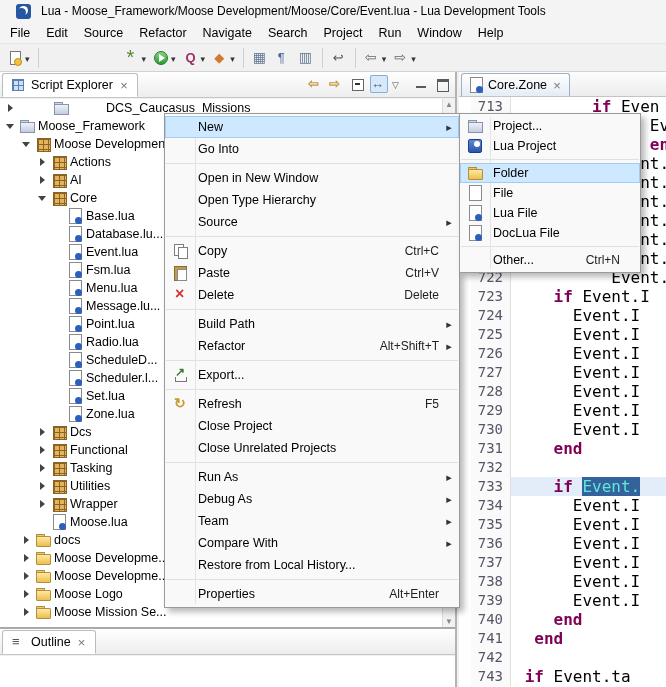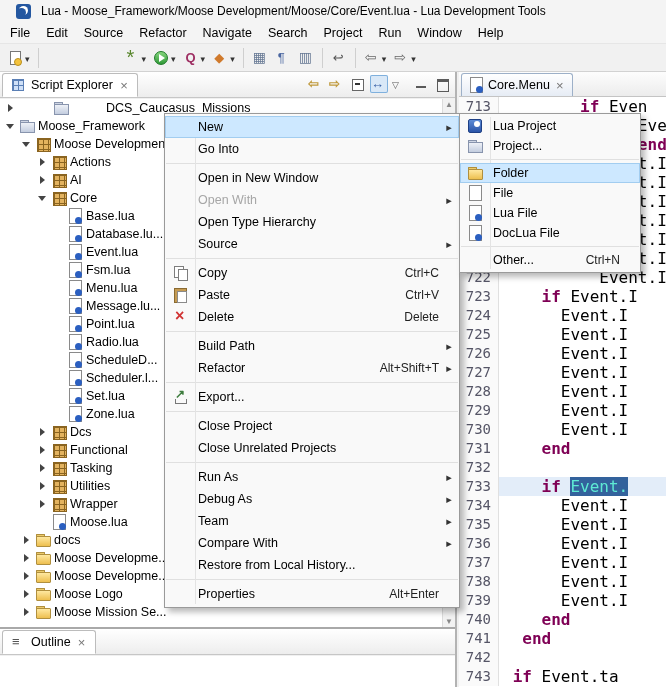--- a/index.html
+++ b/index.html
@@ -105,21 +105,21 @@
 
   #outline-view { position:absolute; left:0; top:555px; width:455px; height:60px; border-top:2px solid #a9a9a9; background:#f0f0f0; }
   #outline-body { position:absolute; left:0; top:27px; right:0; bottom:0; background:#fff; }
 
   
   .editor-tabs { height:25px; background:linear-gradient(#fdfdfd,#ececec); border-bottom:1px solid #c4c4c4; display:flex; align-items:flex-end; }
   .editor-tab { height:23px; display:flex; align-items:center; gap:4px; padding:0 6px; background:linear-gradient(#ffffff,#e6ecf5);
                 border:1px solid #9db0c8; border-bottom:none; border-radius:3px 3px 0 0; margin-left:2px; font-size:12.5px; white-space:nowrap; }
   .code { position:absolute; left:0; top:25px; right:0; bottom:0; background:#fff; overflow:hidden;
           font-family:"DejaVu Sans Mono", monospace; font-size:16px; }
-  .code-line { display:flex; height:19px; line-height:19px; }
+  .code-line { display:flex; height:19px; line-height:19px;margin-left:12px; }
   .code-line.cur { background:#e3edf9; }
   .ln { width:40px; flex:none; text-align:right; padding-right:7px; color:#555566; background:#fafafa; border-right:1px solid #e0e0e0; font-size:14px; }
   .lc { white-space:pre; flex:1; padding-left:4px; }
   .k { color:#7f0055; font-weight:bold; }
   .sel { background:#33629c; color:#5eead4; }
 
   
   .menu { position:absolute; background:#f9f9f9; border:1px solid #9a9a9a; box-shadow:4px 4px 6px rgba(0,0,0,.28); padding:2px 0; }
   .menu::before { content:""; position:absolute; left:30px; top:3px; bottom:3px; width:1px; background:#e3e3e3; }
   #context-menu { left:164px; top:113px; width:296px; z-index:30; }
@@ -394,21 +394,21 @@
       </div>
     </div>
     <div id="outline-body"></div>
   </div>
 </div>
 
 <div class="view" id="editor-view">
   <div class="editor-tabs">
     <div class="editor-tab">
       <span class="ico ico-lua-file"></span>
-      <span>Core.Menu</span>
+      <span>Core.Zone</span>
       <span class="tab-close"></span>
     </div>
   </div>
   <div class="code">
       <div class="code-line">
         <span class="ln">713</span>
         <span class="lc"><span class="pl">        </span><span class="k">if</span><span class="pl"> Even</span></span>
       </div>
       <div class="code-line">
         <span class="ln">714</span>
@@ -549,27 +549,20 @@
       </span>
     </div>
     <div style="height: 1px; background: rgb(224, 224, 224); margin: 3px 1px;"></div>
     <div class="menu-item">
       <span class="mi-icon"></span>
       <span class="mi-label">Open in New Window</span>
       <span class="mi-right">
         <span class="mi-arrow"></span>
       </span>
     </div>
-    <div class="menu-item disabled">
-      <span class="mi-icon"></span>
-      <span class="mi-label">Open With</span>
-      <span class="mi-right">
-        <span class="mi-arrow has"></span>
-      </span>
-    </div>
     <div class="menu-item">
       <span class="mi-icon"></span>
       <span class="mi-label">Open Type Hierarchy</span>
       <span class="mi-right">
         <span class="mi-arrow"></span>
       </span>
     </div>
     <div class="menu-item">
       <span class="mi-icon"></span>
       <span class="mi-label">Source</span>
@@ -629,20 +622,30 @@
       <span class="mi-icon">
         <span class="ico ico-export"></span>
       </span>
       <span class="mi-label">Export...</span>
       <span class="mi-right">
         <span class="mi-arrow"></span>
       </span>
     </div>
     <div style="height: 1px; background: rgb(224, 224, 224); margin: 3px 1px;"></div>
     <div class="menu-item">
+      <span class="mi-icon">
+        <span class="ico ico-refresh"></span>
+      </span>
+      <span class="mi-label">Refresh</span>
+      <span class="mi-right">
+        <span class="mi-shortcut">F5</span>
+        <span class="mi-arrow"></span>
+      </span>
+    </div>
+    <div class="menu-item">
       <span class="mi-icon"></span>
       <span class="mi-label">Close Project</span>
       <span class="mi-right">
         <span class="mi-arrow"></span>
       </span>
     </div>
     <div class="menu-item">
       <span class="mi-icon"></span>
       <span class="mi-label">Close Unrelated Projects</span>
       <span class="mi-right">
@@ -691,36 +694,36 @@
       <span class="mi-label">Properties</span>
       <span class="mi-right">
         <span class="mi-shortcut">Alt+Enter</span>
         <span class="mi-arrow"></span>
       </span>
     </div>
   </div>
 <div class="menu" id="new-submenu">
     <div class="menu-item">
       <span class="mi-icon">
+        <span class="ico ico-project-wizard"></span>
+      </span>
+      <span class="mi-label">Project...</span>
+      <span class="mi-right">
+        <span class="mi-arrow"></span>
+      </span>
+    </div>
+    <div class="menu-item">
+      <span class="mi-icon">
         <span class="ico ico-lua-project"></span>
       </span>
       <span class="mi-label">Lua Project</span>
       <span class="mi-right">
         <span class="mi-arrow"></span>
       </span>
     </div>
-    <div class="menu-item">
-      <span class="mi-icon">
-        <span class="ico ico-project-wizard"></span>
-      </span>
-      <span class="mi-label">Project...</span>
-      <span class="mi-right">
-        <span class="mi-arrow"></span>
-      </span>
-    </div>
     <div style="height: 1px; background: rgb(224, 224, 224); margin: 3px 1px;"></div>
     <div class="menu-item hl">
       <span class="mi-icon">
         <span class="ico ico-folder"></span>
       </span>
       <span class="mi-label">Folder</span>
       <span class="mi-right">
         <span class="mi-arrow"></span>
       </span>
     </div>

